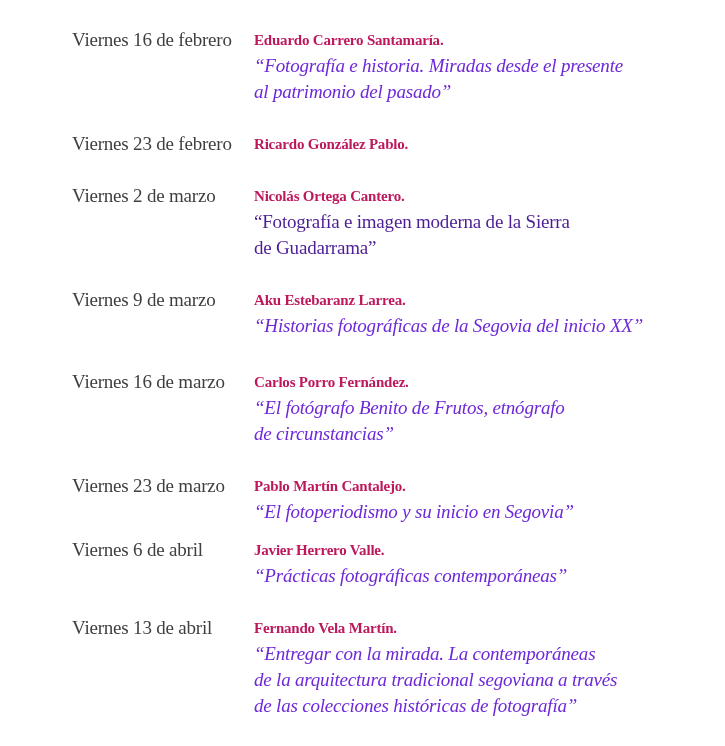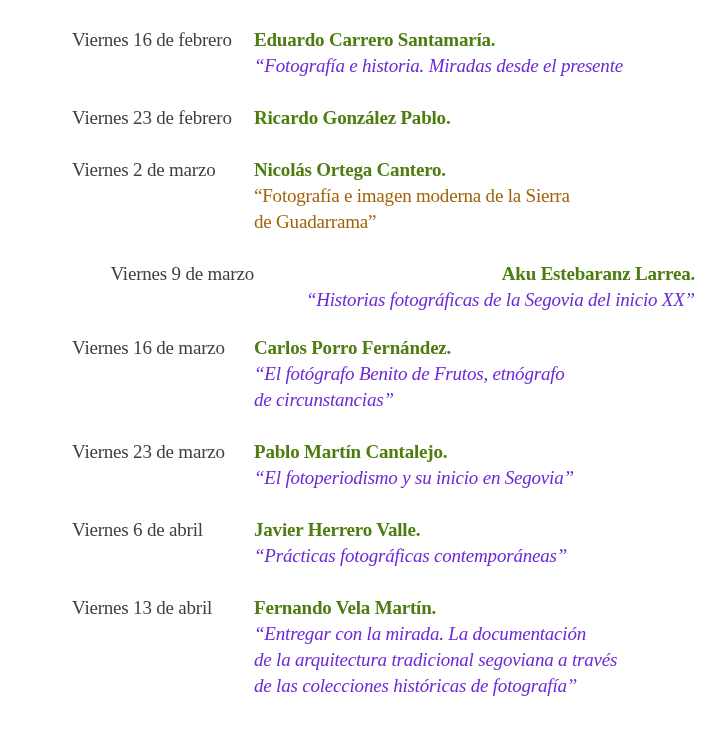--- a/index.html
+++ b/index.html
@@ -20,68 +20,69 @@
     padding: 27px 30px 10px 72px;
     font-family: Liberation Serif, serif;
   }
   .entry {
     display: grid;
     grid-template-columns: 182px 1fr;
     align-items: start;
     margin-bottom: 26px;
   }
   
-  .entry:nth-child(4) { margin-bottom: 22px; text-align: right; }
-  .entry:nth-child(6) { margin-bottom: 26px; }
+  .entry:nth-child(4) { margin-bottom: 30px; }
+  .entry:nth-child(6) { margin-bottom: 12px; }
   .entry:nth-child(7) { }
   .entry:last-child   { margin-bottom: 16px; }
 
   .date {
     font-size: 19px;
     line-height: 26px;
     color: #3f3f3f;
     letter-spacing: -0.2px;
     white-space: nowrap;
   }
   .talk {
     display: block;
   }
   .speaker {
-    font-size: 19px;
+    font-size: 15px;
     line-height: 26px;
     font-weight: 700;
-    color: #4d7c0f;
+    color: #be185d;
     letter-spacing: -0.2px;
   }
   .quote {
     font-size: 19px;
     line-height: 26px;
     font-style: italic;
     color: #6d28d9;
     letter-spacing: -0.2px;
   }
   .quote.upright {
     font-style: normal;
-    color: #a16207;
+    color: #4c1d95;
   }
   .quote-line {
     display: block;
   }
 </style>
 </head>
 <body>
 
 <div class="schedule">
 
   <div class="entry">
     <div class="date">Viernes 16 de febrero</div>
     <div class="talk">
       <div class="speaker">Eduardo Carrero Santamaría.</div>
       <div class="quote">
         <span class="quote-line">“Fotografía e historia. Miradas desde el presente</span>
+        <span class="quote-line">al patrimonio del pasado”</span>
       </div>
     </div>
   </div>
 
   <div class="entry">
     <div class="date">Viernes 23 de febrero</div>
     <div class="talk">
       <div class="speaker">Ricardo González Pablo.</div>
     </div>
   </div>
@@ -136,20 +137,20 @@
         <span class="quote-line">“Prácticas fotográficas contemporáneas”</span>
       </div>
     </div>
   </div>
 
   <div class="entry">
     <div class="date">Viernes 13 de abril</div>
     <div class="talk">
       <div class="speaker">Fernando Vela Martín.</div>
       <div class="quote">
-        <span class="quote-line">“Entregar con la mirada. La documentación</span>
+        <span class="quote-line">“Entregar con la mirada. La contemporáneas</span>
         <span class="quote-line">de la arquitectura tradicional segoviana a través</span>
         <span class="quote-line">de las colecciones históricas de fotografía”</span>
       </div>
     </div>
   </div>
 
 </div>
 
 </body></html>

